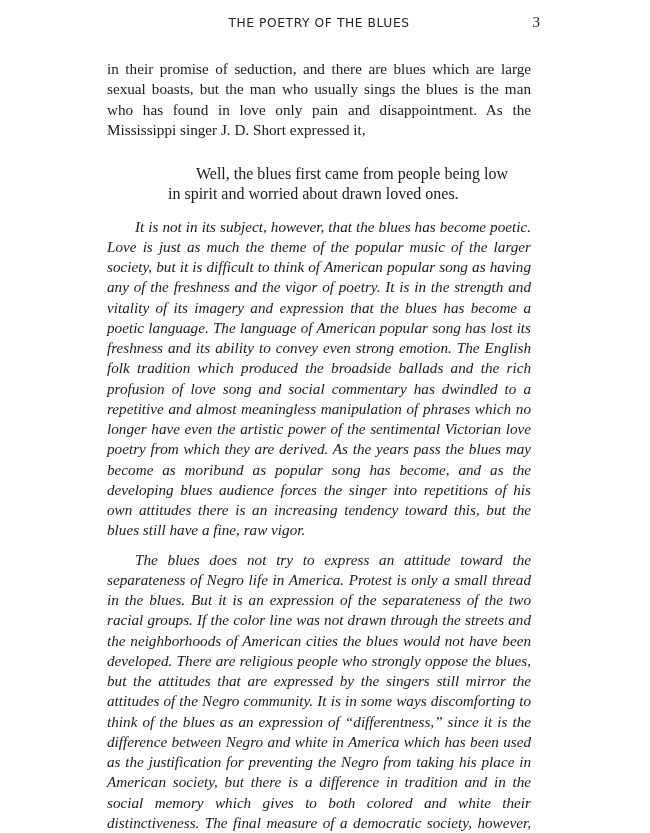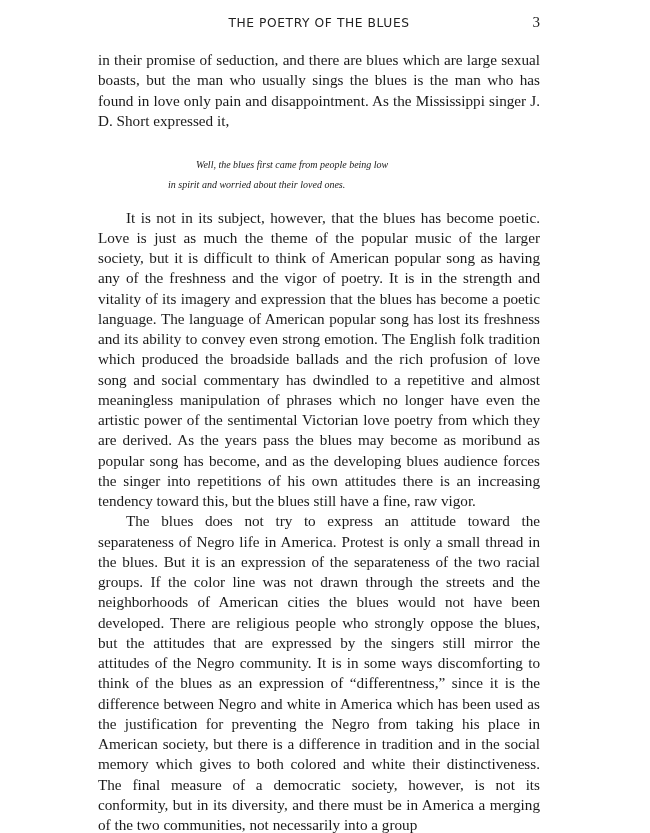--- a/index.html
+++ b/index.html
@@ -48,29 +48,29 @@
       position: absolute;
       top: 50px;
       left: 98px;
       width: 442px;
       font-size: 15.2px;
       line-height: 20.25px;
       text-align: justify;
       hyphens: none;
     }
     .body-text p {
-      margin: 0;
+      margin: 9px;
     }
     .body-text p.indent {
       text-indent: 28px;
+      font-style: italic;
     }
     .quote {
       margin: 24px 0 12px 0;
-      font-style: italic;
-      font-size: 10px;
+      font-size: 16px;
       line-height: 20.25px;
     }
     .quote .q1 {
       display: block;
       padding-left: 98px;
     }
     .quote .q2 {
       display: block;
       padding-left: 70px;
     }
@@ -84,18 +84,18 @@
 <div class="running-head">
   <div class="running-title">THE POETRY OF THE BLUES</div>
   <div class="page-number">3</div>
 </div>
 
 <div class="body-text">
   <p>in their promise of seduction, and there are blues which are large sexual boasts, but the man who usually sings the blues is the man who has found in love only pain and disappointment. As the Mississippi singer J. D. Short expressed it,</p>
 
   <div class="quote">
     <span class="q1">Well, the blues first came from people being low</span>
-    <span class="q2">in spirit and worried about their loved ones.</span>
+    <span class="q2">in spirit and worried about drawn loved ones.</span>
   </div>
 
   <p class="indent after-quote">It is not in its subject, however, that the blues has become poetic. Love is just as much the theme of the popular music of the larger society, but it is difficult to think of American popular song as having any of the freshness and the vigor of poetry. It is in the strength and vitality of its imagery and expression that the blues has become a poetic language. The language of American popular song has lost its freshness and its ability to convey even strong emotion. The English folk tradition which produced the broadside ballads and the rich profusion of love song and social commentary has dwindled to a repetitive and almost meaningless manipulation of phrases which no longer have even the artistic power of the sentimental Victorian love poetry from which they are derived. As the years pass the blues may become as moribund as popular song has become, and as the developing blues audience forces the singer into repetitions of his own attitudes there is an increasing tendency toward this, but the blues still have a fine, raw vigor.</p>
   <p class="indent">The blues does not try to express an attitude toward the separateness of Negro life in America. Protest is only a small thread in the blues. But it is an expression of the separateness of the two racial groups. If the color line was not drawn through the streets and the neighborhoods of American cities the blues would not have been developed. There are religious people who strongly oppose the blues, but the attitudes that are expressed by the singers still mirror the attitudes of the Negro community. It is in some ways discomforting to think of the blues as an expression of “differentness,” since it is the difference between Negro and white in America which has been used as the justification for preventing the Negro from taking his place in American society, but there is a difference in tradition and in the social memory which gives to both colored and white their distinctiveness. The final measure of a democratic society, however, is not its conformity, but in its diversity, and there must be in America a merging of the two communities, not necessarily into a group</p>
 </div>
 
 </body></html>

